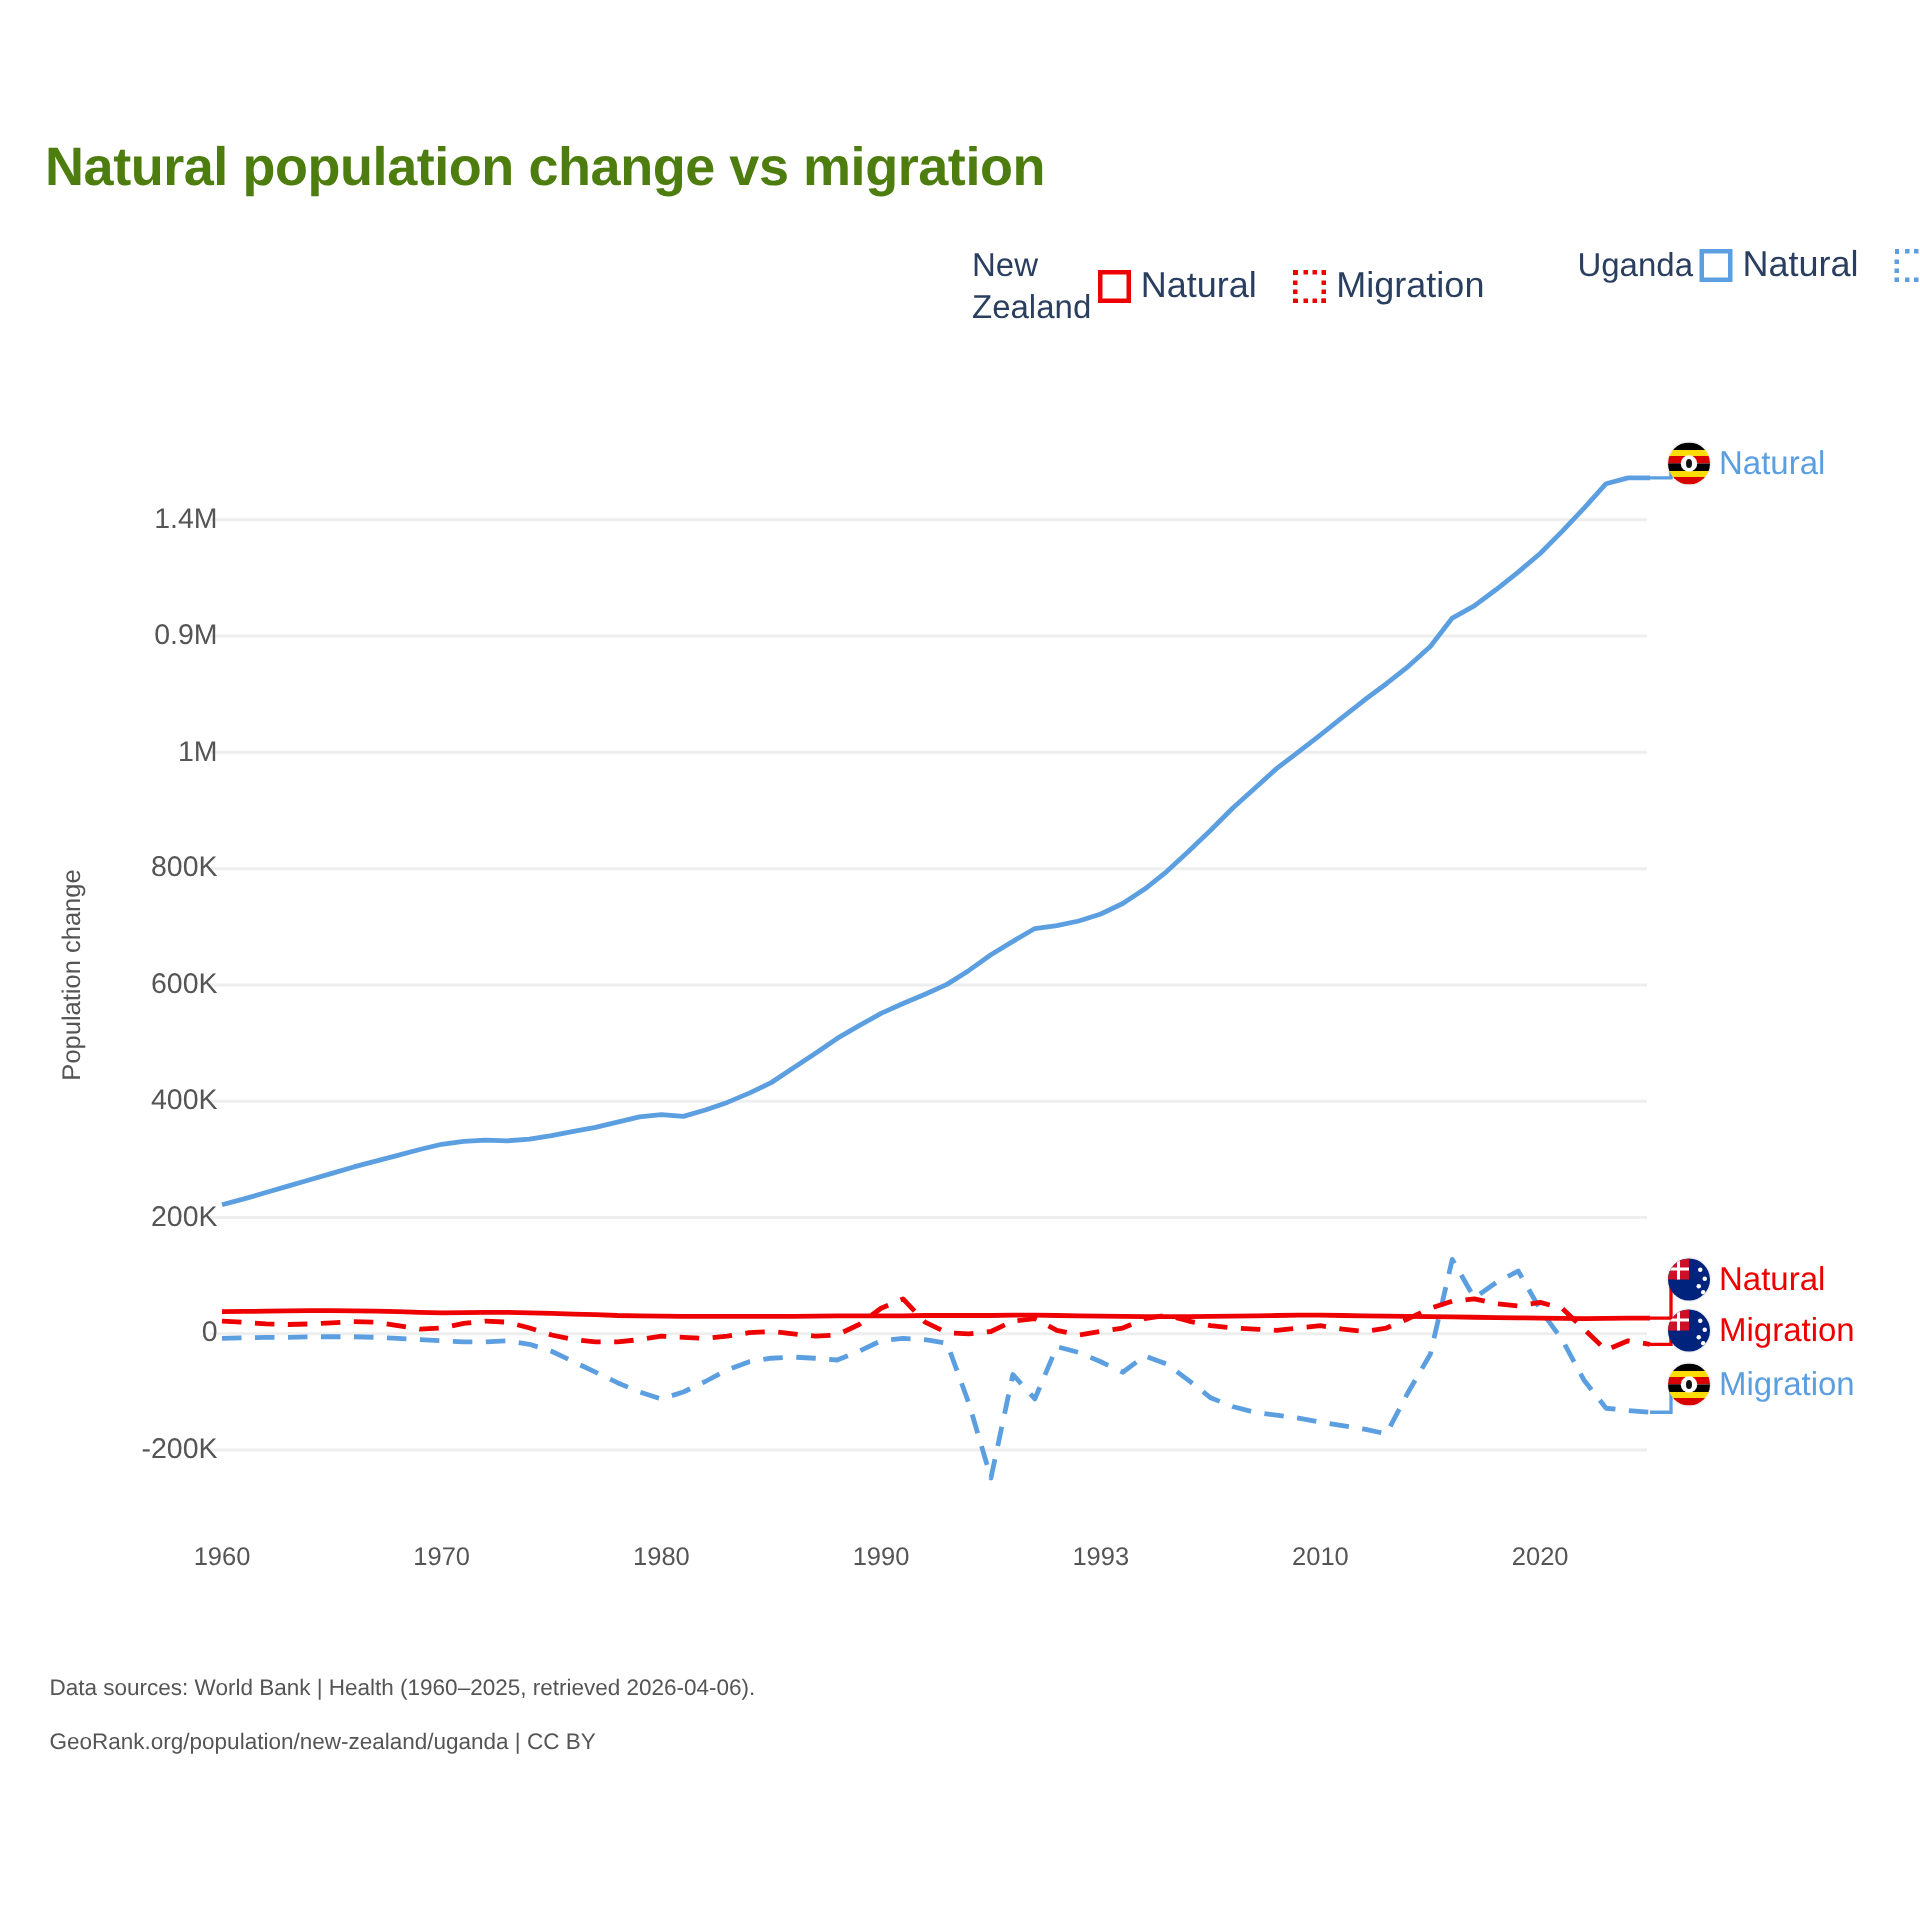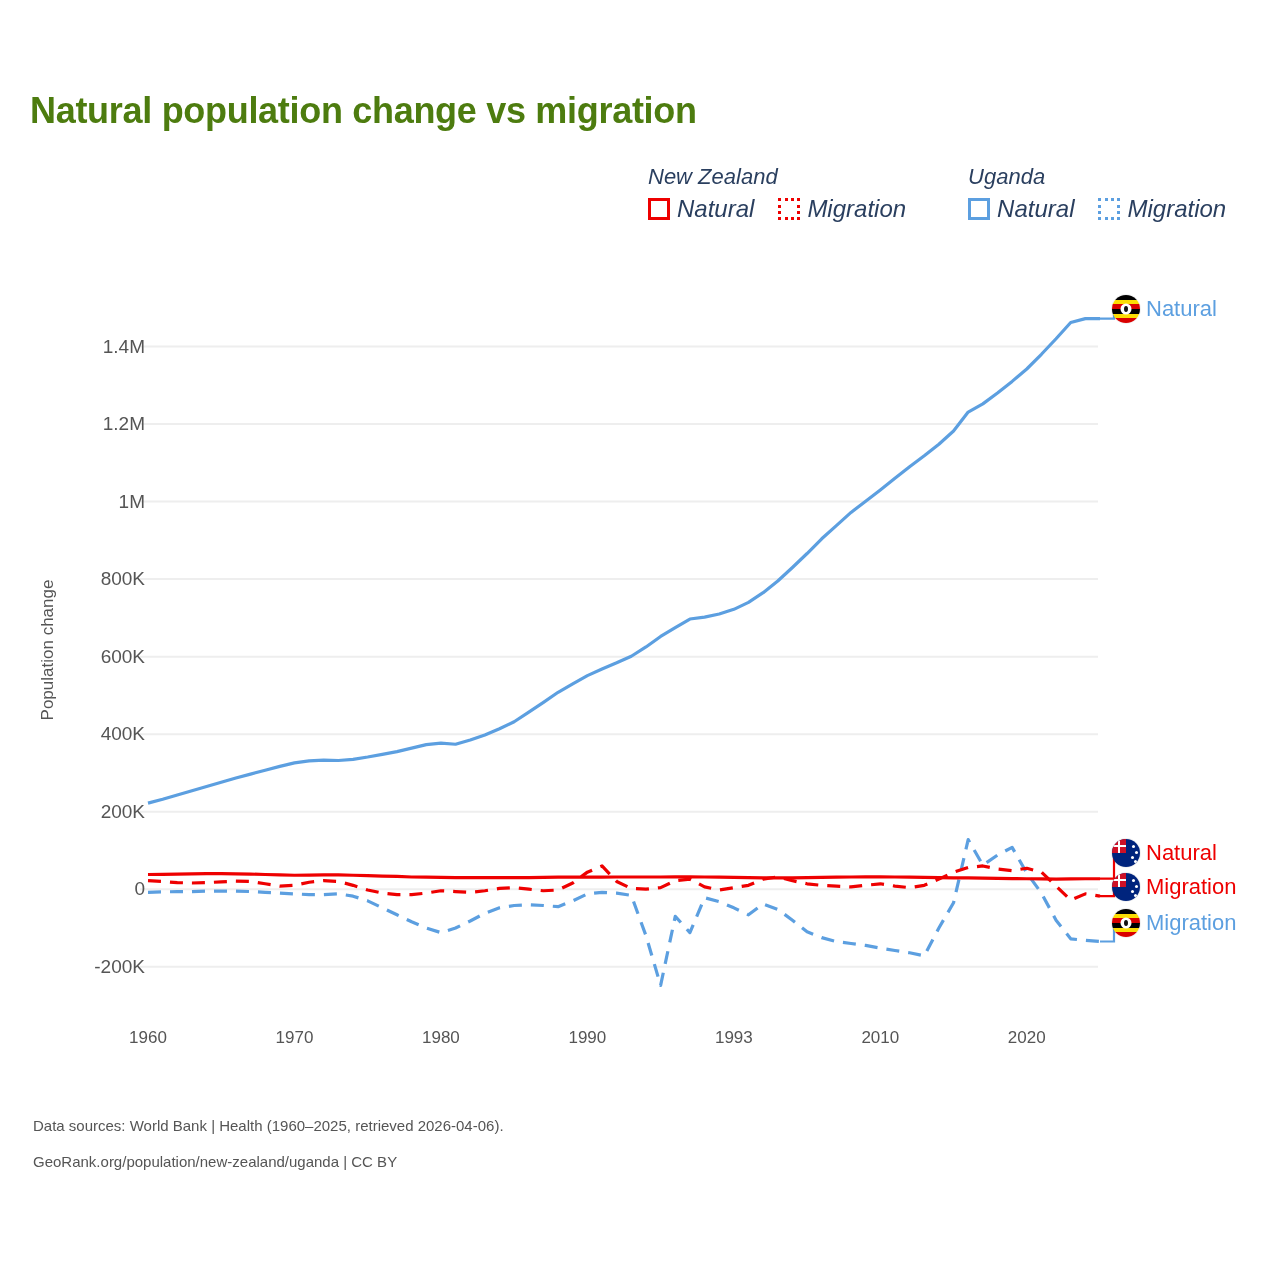--- a/index.html
+++ b/index.html
@@ -14,21 +14,21 @@
   #title{
     position:absolute;left:30px;top:90px;
     font-size:36px;font-weight:bold;color:#4d7c0f;
     letter-spacing:-0.3px;
   }
   
   #legend{
     position:absolute;left:648px;top:163px;
     display:flex;gap:62px;align-items:flex-start;
   }
-  .legend-group{display:flex;flex-direction:column;gap:4px;font-style:italic;}
+  .legend-group{display:flex;gap:4px;}
   .legend-country{font-size:22px;color:#2a3f5f;line-height:28px;}
   .legend-items{display:flex;gap:24px;align-items:center;}
   .legend-item{display:flex;align-items:center;gap:7px;}
   .swatch{width:22px;height:22px;box-sizing:border-box;background:#fff;}
   .sw-nz-solid{border:3px solid #ee0000;}
   .sw-nz-dot{border:3px dotted #ee0000;}
   .sw-ug-solid{border:3px solid #5c9fe0;}
   .sw-ug-dot{border:3px dotted #5c9fe0;}
   .legend-label{font-size:24px;color:#2a3f5f;}
   
@@ -148,21 +148,21 @@
       <path d="M1100 941.5 L1114 941.5 L1114 923 L1130 923" fill="none" stroke="#5c9fe0" stroke-width="2.2"></path>
     </svg>
   <div id="yticks">
       <div class="ytick" style="top: 966.742px;">-200K</div>
       <div class="ytick" style="top: 889.213px;">0</div>
       <div class="ytick" style="top: 811.685px;">200K</div>
       <div class="ytick" style="top: 734.157px;">400K</div>
       <div class="ytick" style="top: 656.629px;">600K</div>
       <div class="ytick" style="top: 579.101px; margin-left: 28px;">800K</div>
       <div class="ytick" style="top: 501.573px;">1M</div>
-      <div class="ytick" style="top: 424.045px;">1.2M</div>
+      <div class="ytick" style="top: 424.045px;">0.9M</div>
       <div class="ytick" style="top: 346.517px;">1.4M</div>
     </div>
   <div id="xticks-wrap">
       <div class="xtick" style="left: 148px;">1960</div>
       <div class="xtick" style="left: 294.462px;">1970</div>
       <div class="xtick" style="left: 440.923px;">1980</div>
       <div class="xtick" style="left: 587.385px;">1990</div>
       <div class="xtick" style="left: 733.846px;">1993</div>
       <div class="xtick" style="left: 880.308px;">2010</div>
       <div class="xtick" style="left: 1026.77px;">2020</div>

